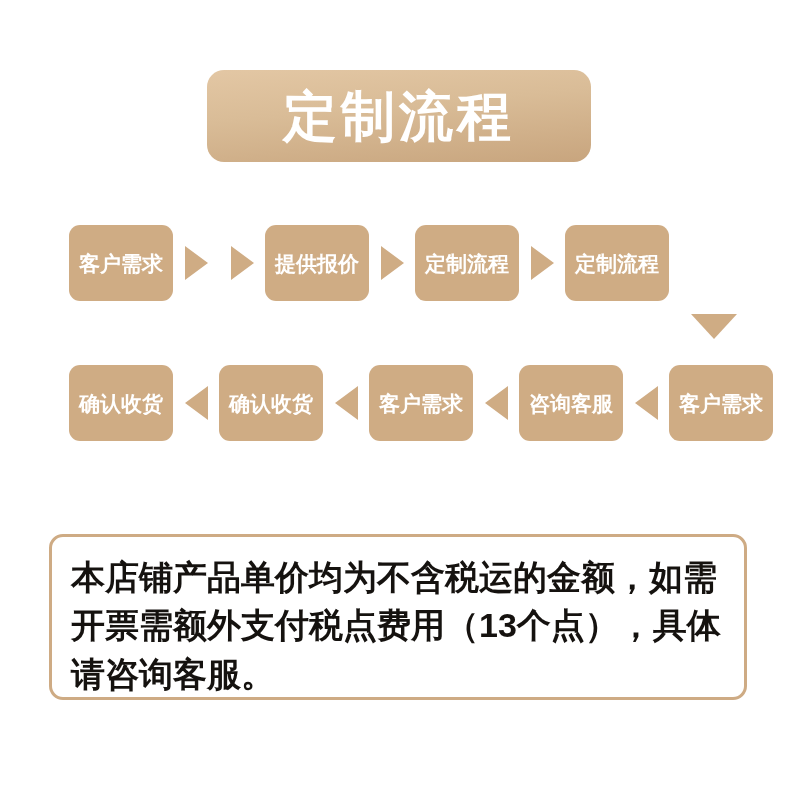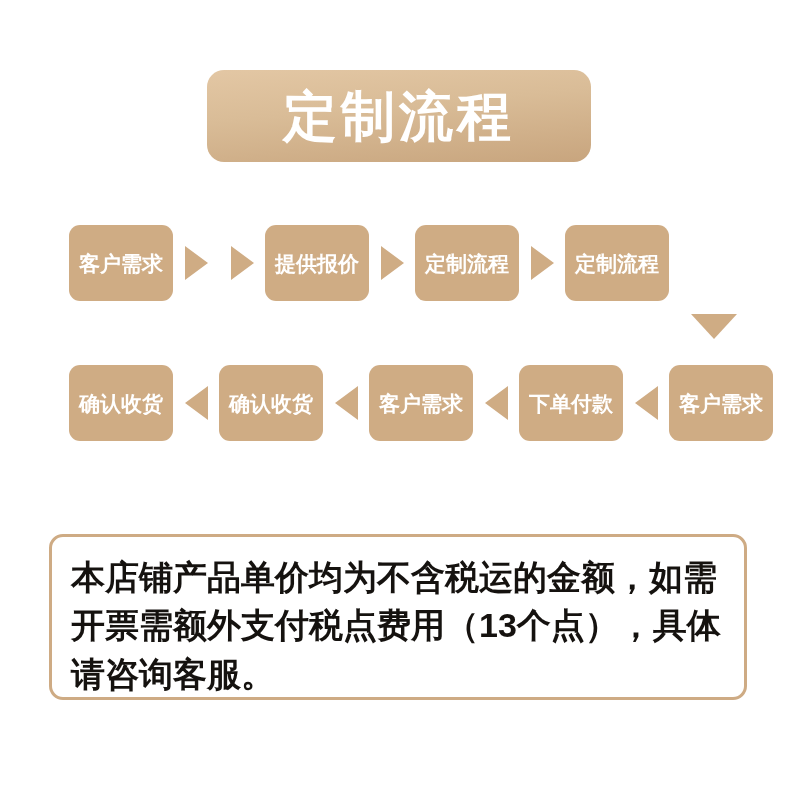--- a/index.html
+++ b/index.html
@@ -212,21 +212,21 @@
     <div class="flow-box">
       <span class="flow-box-label">客户需求</span>
     </div>
     <div class="row-gap"></div>
     <div class="arrow-slot">
         <div class="arrow-left"></div>
       </div>
     <div class="row-gap"></div>
 
     <div class="flow-box">
-      <span class="flow-box-label">下单付款</span>
+      <span class="flow-box-label">咨询客服</span>
     </div>
     <div class="row-gap"></div>
     <div class="arrow-slot">
         <div class="arrow-left"></div>
       </div>
     <div class="row-gap"></div>
 
     <div class="flow-box">
       <span class="flow-box-label">客户需求</span>
     </div>

